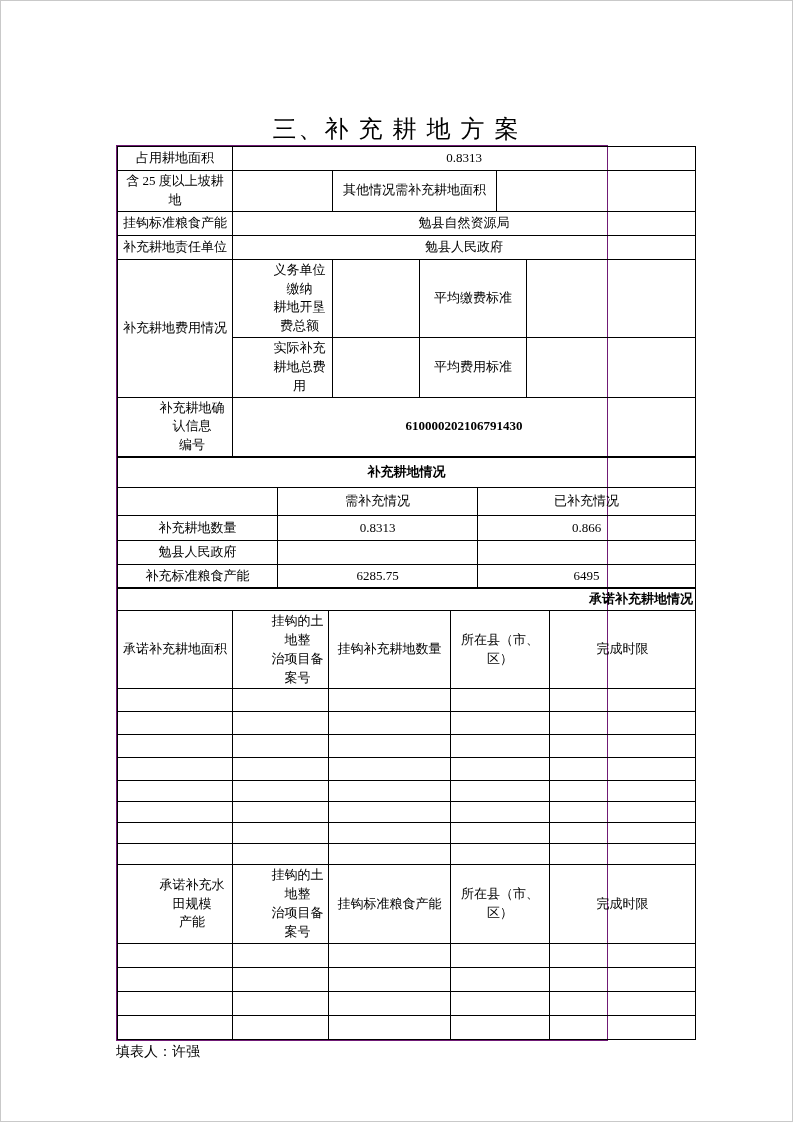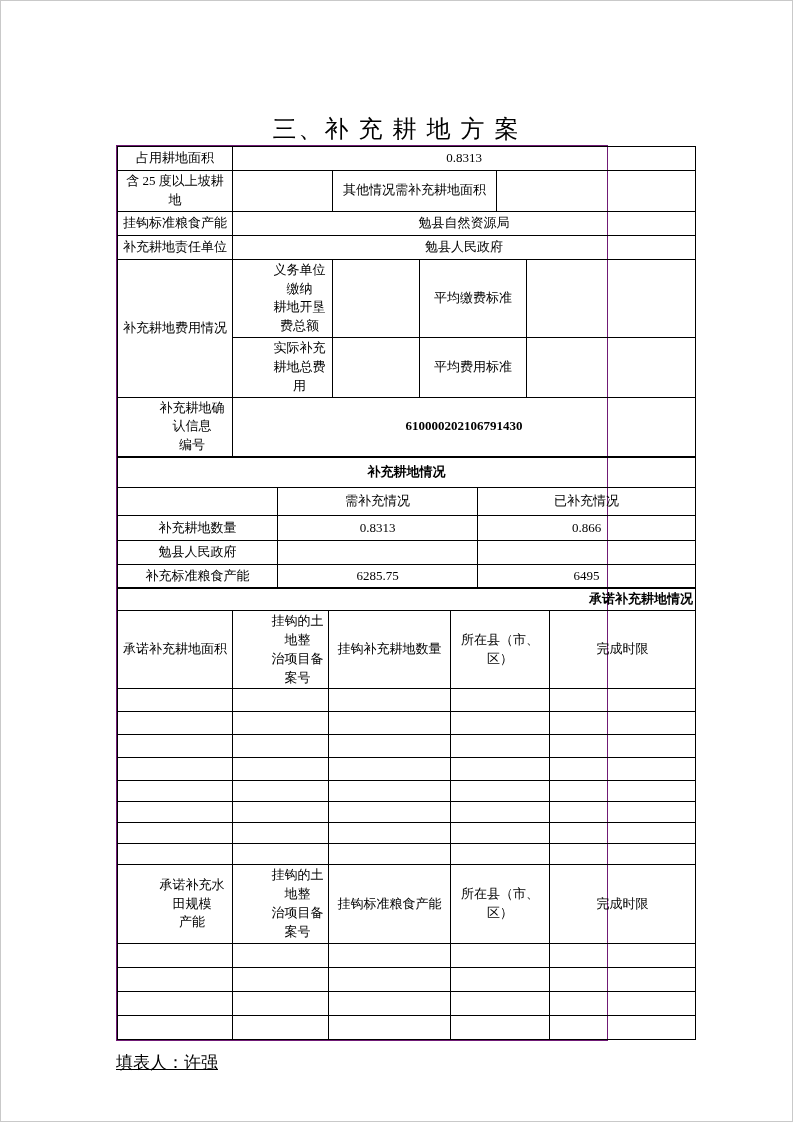--- a/index.html
+++ b/index.html
@@ -52,24 +52,23 @@
   tr.h24 td { height: 24px; }
   tr.h25 td { height: 25px; }
   tr.h28 td { height: 28px; }
   tr.h30 td { height: 30px; }
   tr.h40 td { height: 40px; }
   tr.h44 td { height: 44px; }
   tr.h45 td { height: 45px; }
   tr.h52 td { height: 52px; }
   tr.h56 td { height: 56px; }
   .footer {
-    margin-top: 10px;
-    font-size: 17px;
+    margin-top: 2px;
+    font-size: 14px;
     text-align: left;
-    text-decoration: underline;
   }
 </style>
 </head>
 <body>
 
 <div class="page">
 
   <div class="title">三、补 充 耕 地 方 案</div>
 
   <div class="content">

